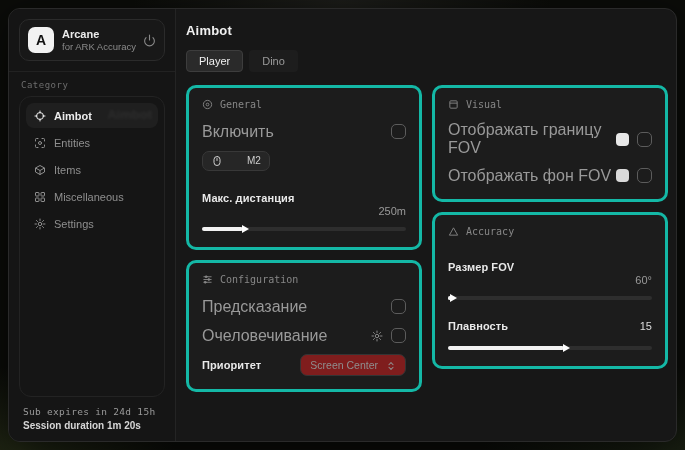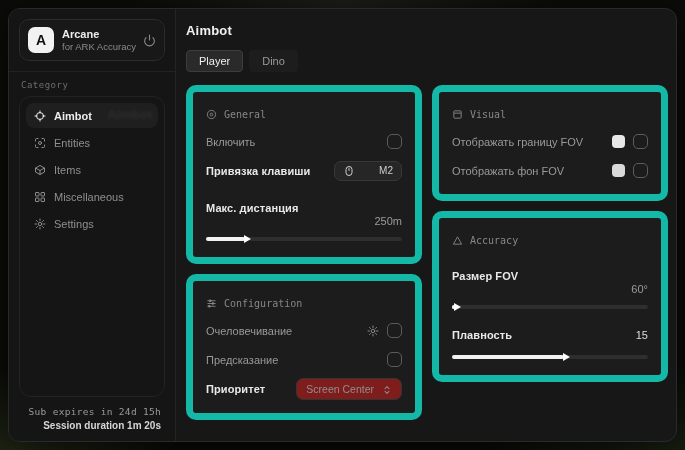--- a/index.html
+++ b/index.html
@@ -50,53 +50,53 @@
   .nav-item {
     display:flex; align-items:center; gap:8px; color:#8f8f8f;
     font-size:11px; padding:6px 7px; border-radius:8px; cursor:pointer; position:relative;
   }
   .nav-item.active { color:#ededed; background:rgba(255,255,255,.045); font-weight:bold; }
   .nav-item .nicon { display:flex; width:13px; height:13px; align-items:center; justify-content:center; }
   .watermark {
     position:absolute; right:6px; top:4px; font-size:13px; font-weight:bold;
     color:rgba(255,255,255,.06); filter:blur(1.5px); pointer-events:none;
   }
-  .side-footer { padding:9px 4px 10px 4px;text-align:right; }
+  .side-footer { padding:9px 4px 10px 4px; }
   .sf-line1 {
     font-family:"DejaVu Sans Mono", monospace; color:#9a9a9a; font-size:9.5px;
     letter-spacing:.3px; margin-bottom:3px; white-space:nowrap;
   }
   .sf-line2 { color:#d6d6d6; font-size:10px; font-weight:bold; }
   
   .main { flex:1; padding:14px 12px 12px 10px; position:relative; }
   .page-title { color:#f0f0f0; font-size:13px; font-weight:bold; letter-spacing:.2px; }
   .tabs { display:flex; gap:6px; margin-top:12px; }
   .tab {
     font-size:11px; padding:4px 12px; border-radius:4px; cursor:pointer;
     background:#1d1d1d; color:#9a9a9a; border:1px solid transparent;
   }
   .tab.active { background:#2a2a2a; border-color:#3d3d3d; color:#f0f0f0; }
   .cards { display:flex; gap:10px; margin-top:13px; }
   .col { display:flex; flex-direction:column; gap:10px; width:236px; }
   .card {
-    background:#1c1c1c; border:7px solid #14b8a6; border-radius:10px;
-    padding:17px 13px 13px 13px;
+    background:#1c1c1c; border:3px solid #14b8a6; border-radius:10px;
+    padding:11px 13px 13px 13px;
   }
   .card-header {
     display:flex; align-items:center; gap:7px;
     font-family:"DejaVu Sans Mono", monospace; color:#878787; font-size:10px;
     margin-bottom:11px;
   }
   .card-header .hicon { display:flex; color:#878787; }
   .row {
     display:flex; align-items:center; justify-content:space-between;
     min-height:21px; margin-top:8px;
   }
   .row:first-of-type { margin-top:0; }
-  .lbl-dim { color:#999999; font-size:11px; }
+  .lbl-dim { color:#999999; font-size:16px; }
   .lbl-bright { color:#e9e9e9; font-size:11px; font-weight:bold; letter-spacing:.1px; }
   .val-dim { color:#9a9a9a; font-size:11px;margin-top:26px; }
   .val-bright { color:#dcdcdc; font-size:11px; }
   .checkbox {
     width:15px; height:15px; border:1.5px solid #5c5c5c; border-radius:5px;
     background:transparent; cursor:pointer; flex:0 0 15px;
   }
   .ctrl-group { display:flex; align-items:center; gap:8px; }
   .swatch { width:13px; height:13px; border-radius:4px; cursor:pointer; }
   .pill {
@@ -238,21 +238,20 @@
             </span>
             <span>General</span>
           </div>
 
           <div class="row">
             <span class="lbl-dim">Включить</span>
             <span class="checkbox"></span>
           </div>
 
           <div class="row">
-            <span class="lbl-bright">Привязка клавиши</span>
             <span class="pill">
               <span>
                 <svg width="12" height="12" viewBox="0 0 24 24" fill="none" stroke="currentColor" stroke-width="2" stroke-linecap="round">
                   <rect x="6" y="3" width="12" height="18" rx="6"></rect>
                     <line x1="12" y1="7" x2="12" y2="11"></line>
                 </svg>
               </span>
               <span>M2</span>
             </span>
           </div>
@@ -277,38 +276,38 @@
                   <line x1="4" y1="18" x2="20" y2="18"></line>
                   <circle cx="9" cy="6" r="2" fill="currentColor"></circle>
                   <circle cx="15" cy="12" r="2" fill="currentColor"></circle>
                   <circle cx="7" cy="18" r="2" fill="currentColor"></circle>
               </svg>
             </span>
             <span>Configuration</span>
           </div>
 
           <div class="row">
+            <span class="lbl-dim">Предсказание</span>
+            <span class="checkbox"></span>
+          </div>
+
+          <div class="row">
             <span class="lbl-dim">Очеловечивание</span>
             <span class="ctrl-group">
               <span class="gear-mini">
                 <svg width="12" height="12" viewBox="0 0 24 24" fill="none" stroke="currentColor" stroke-width="2" stroke-linecap="round">
                   <circle cx="12" cy="12" r="3.5"></circle>
                     <path d="M12 2v3M12 19v3M2 12h3M19 12h3M4.9 4.9l2.1 2.1M17 17l2.1 2.1M19.1 4.9L17 7M7 17l-2.1 2.1"></path>
                 </svg>
               </span>
               <span class="checkbox"></span>
             </span>
           </div>
 
           <div class="row">
-            <span class="lbl-dim">Предсказание</span>
-            <span class="checkbox"></span>
-          </div>
-
-          <div class="row">
             <span class="lbl-bright">Приоритет</span>
             <span class="select">
               <span>Screen Center</span>
               <span>
                 <svg width="10" height="10" viewBox="0 0 24 24" fill="none" stroke="currentColor" stroke-width="2.5" stroke-linecap="round" stroke-linejoin="round">
                   <path d="M7 9l5-5 5 5"></path>
                     <path d="M7 15l5 5 5-5"></path>
                 </svg>
               </span>
             </span>

